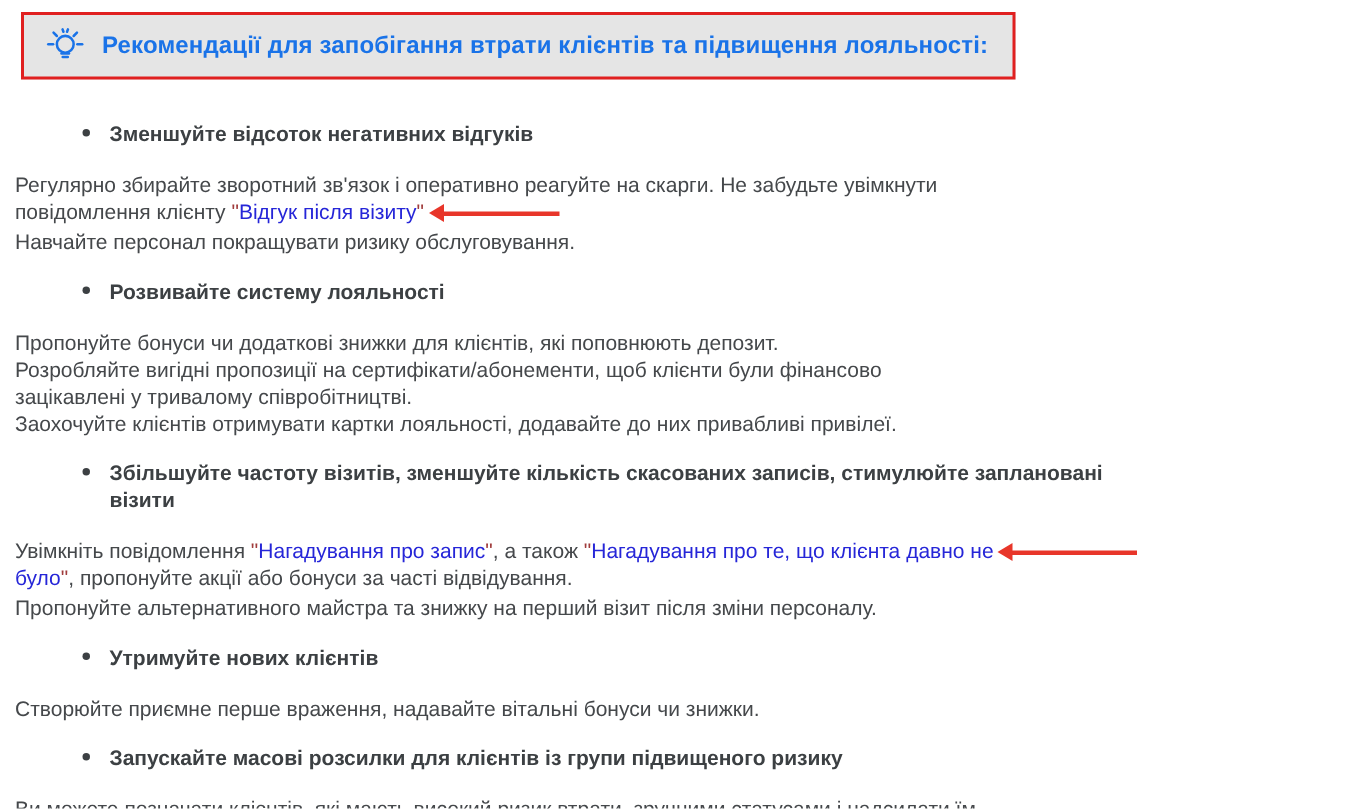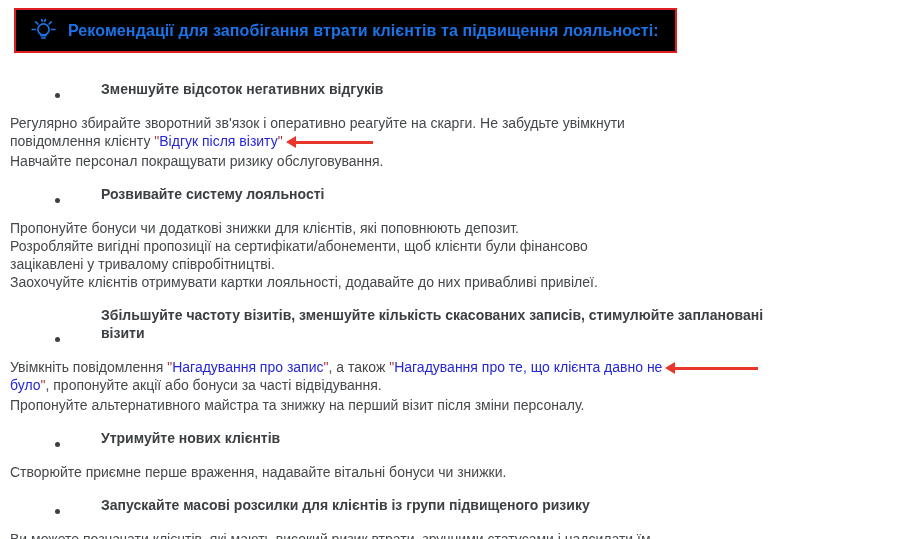--- a/index.html
+++ b/index.html
@@ -20,39 +20,38 @@
     padding:8px 6px 0 8px;
   }
   .header-box{
     display:inline-flex;
     align-items:center;
     gap:11px;
     border:2px solid var(--border-red);
     padding:7px 16px 7px 14px;
     margin-left:6px;
     margin-bottom:12px;
-    background:#000000;
+    background:#e5e5e5;
   }
   .header-title{
     color:var(--title-blue);
     font-size:16px;
     font-weight:700;
     letter-spacing:.1px;
   }
   .bulb{flex:0 0 auto;display:block;}
   .content{padding-left:2px;}
   .bullet-item{
     display:flex;
-    align-items:flex-end;
+    align-items:flex-start;
     margin:15px 0 9px 45px;
     font-weight:700;
     color:var(--bold-gray);
     line-height:18px;
     max-width:760px;
-    gap:28px;
   }
   .dot{
     flex:0 0 auto;
     width:5px;height:5px;border-radius:50%;
     background:var(--bold-gray);
     margin:6px 13px 0 0;
   }
   .para{
     margin:16px 0 2px 0;
     line-height:18px;

